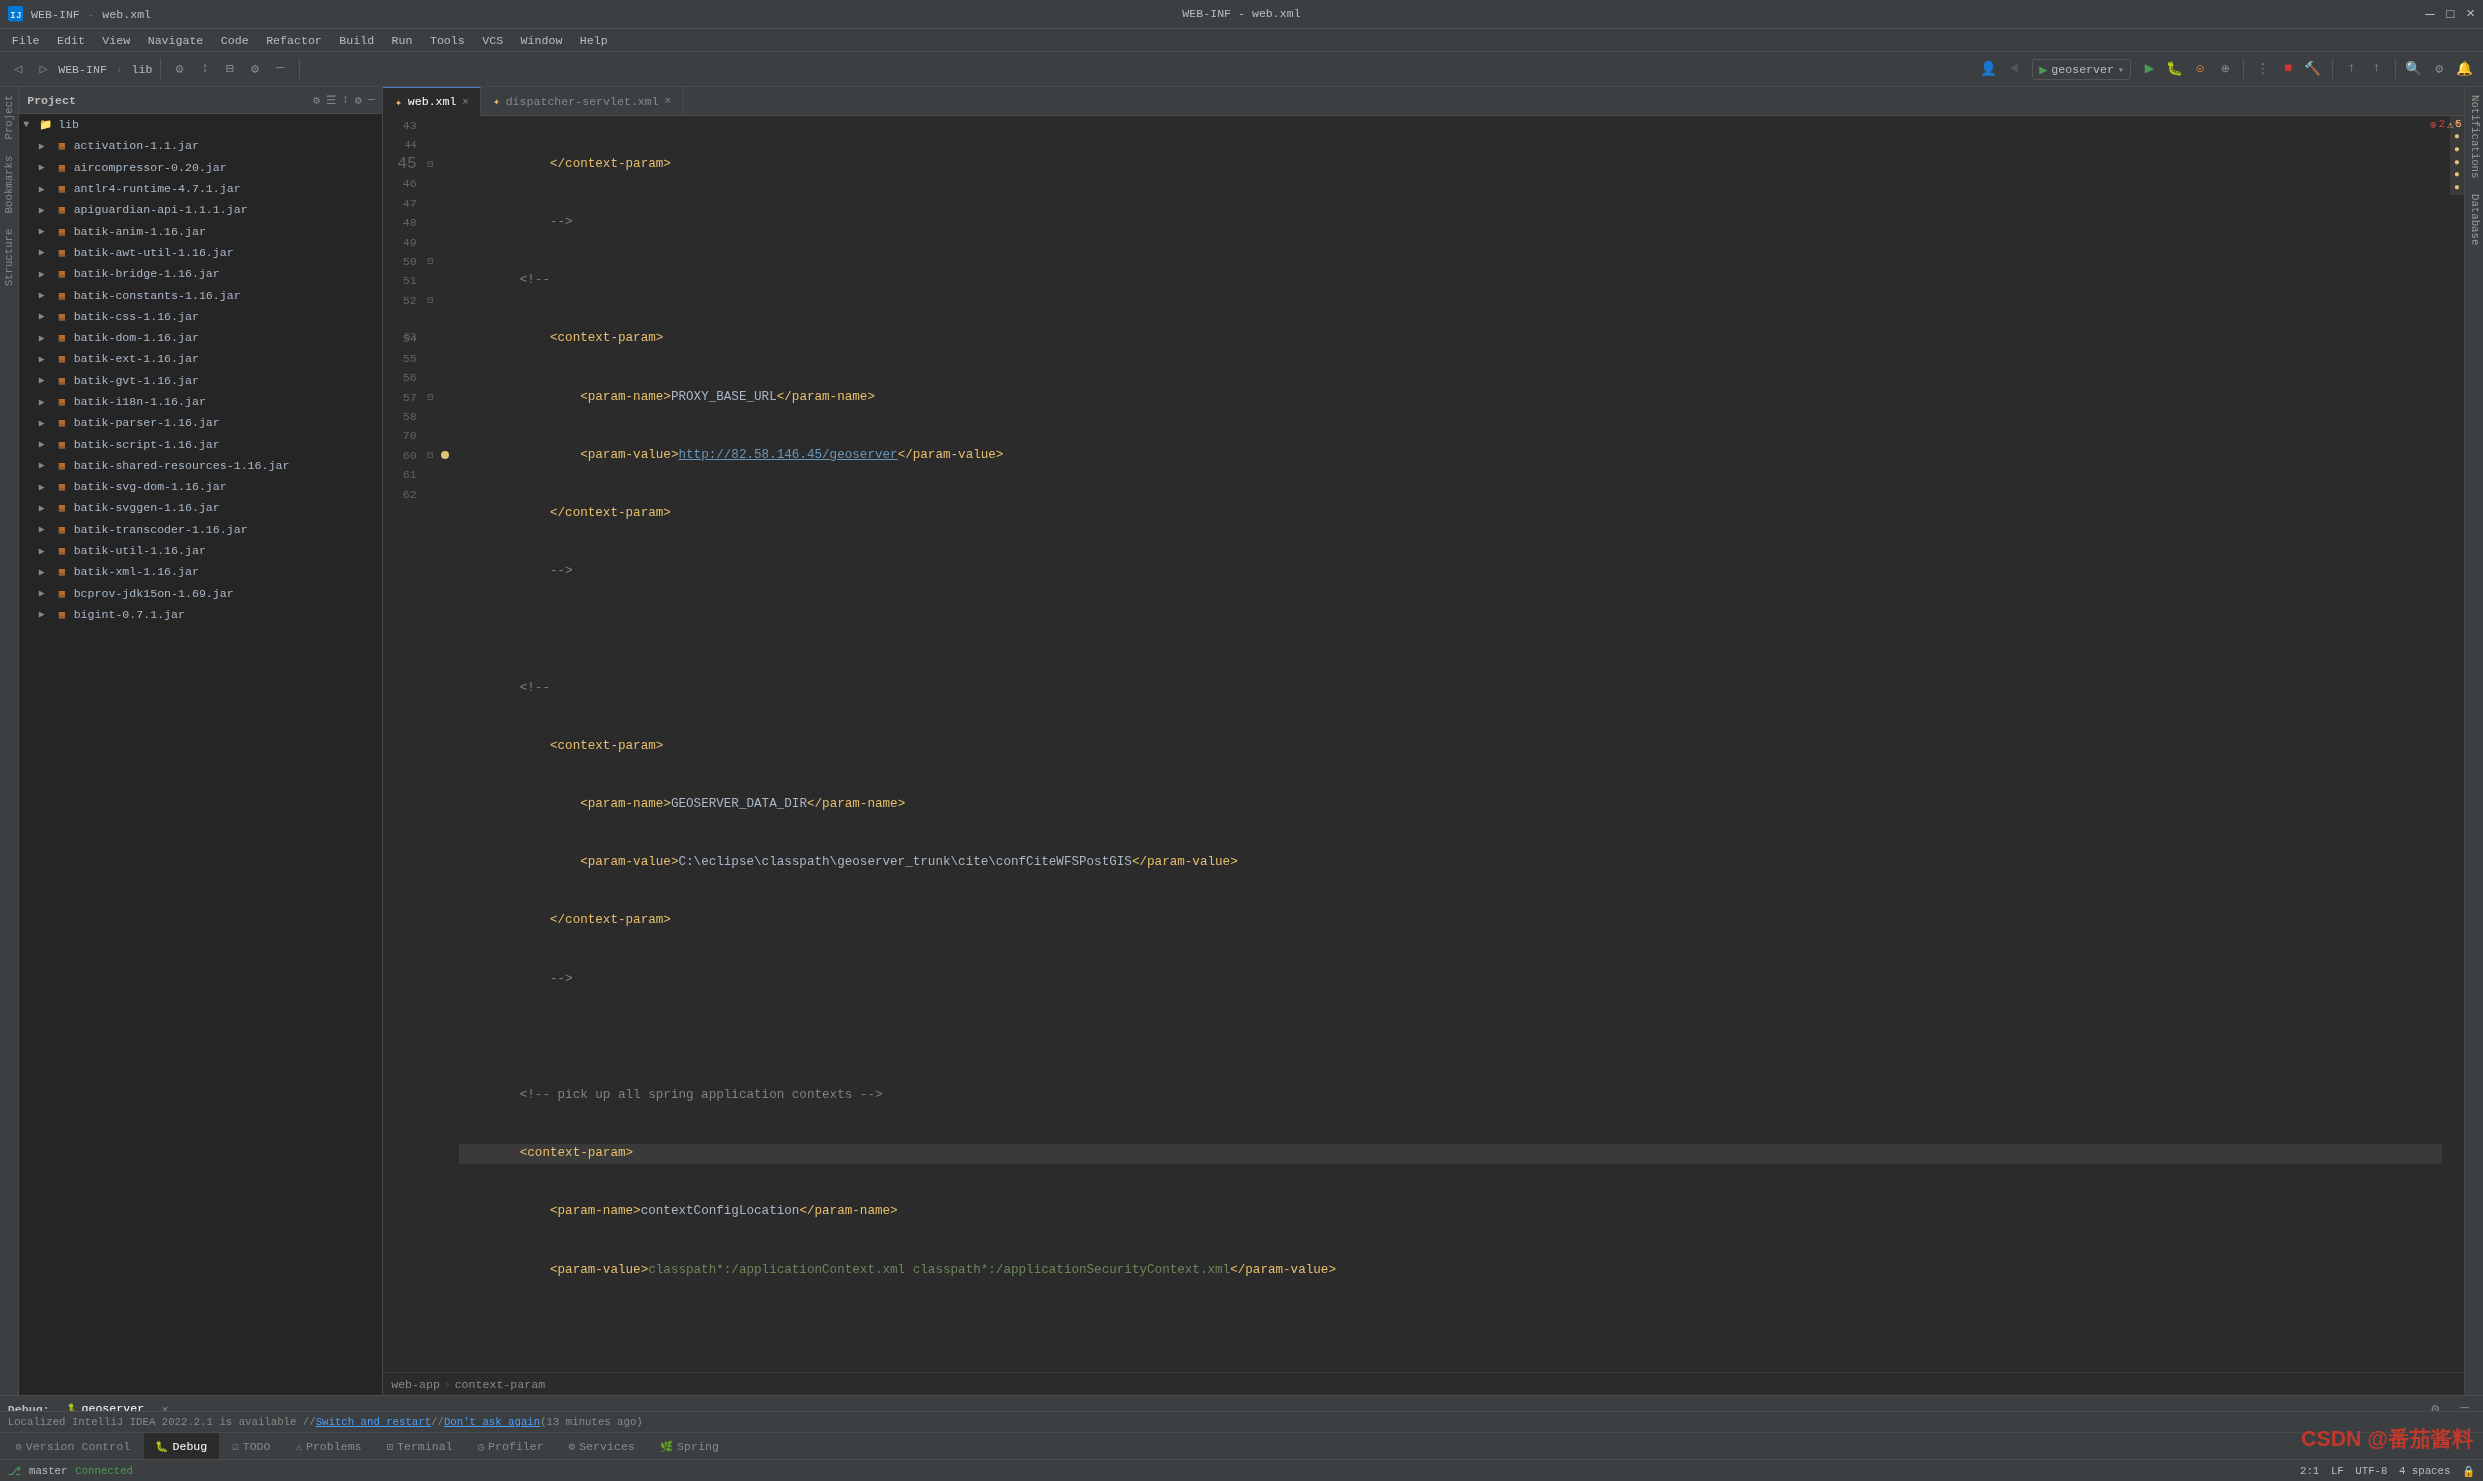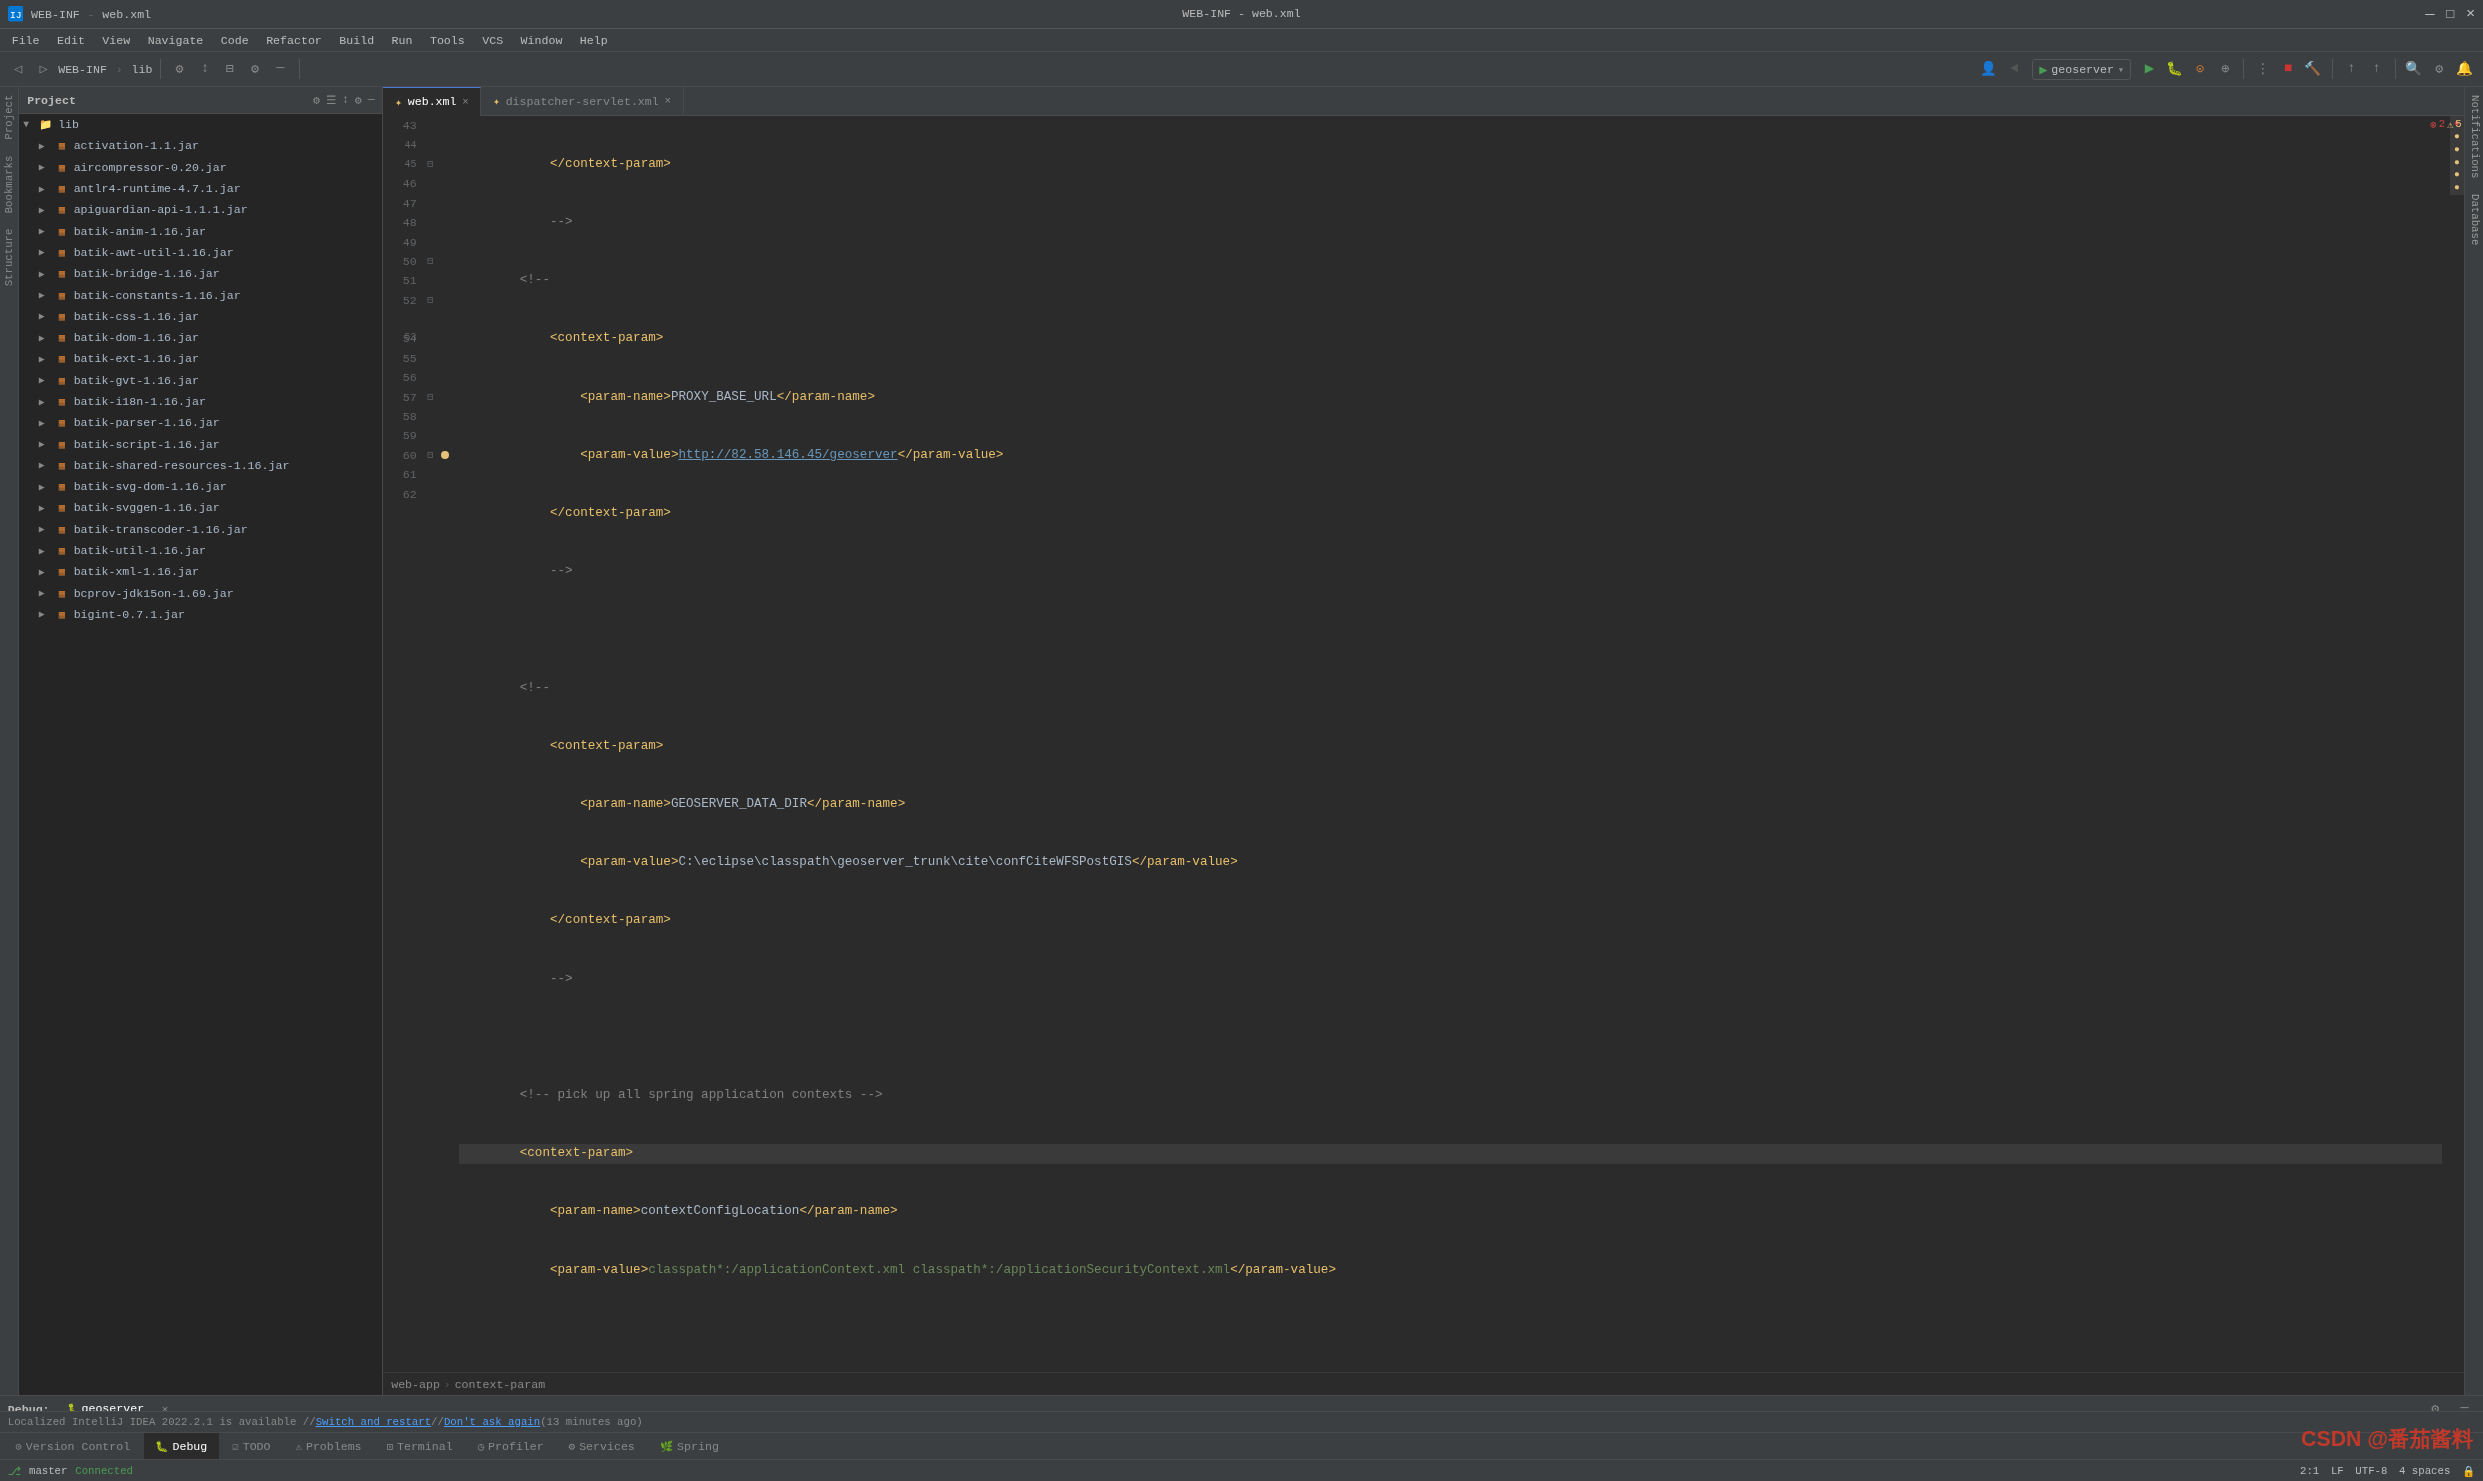--- a/index.html
+++ b/index.html
@@ -694,21 +694,21 @@
           <div style="width:13.6px;"></div>
         </div>
 
         <div style="display:flex;height:19.4px;align-items:center;">
           <div style="width:39px;text-align:right;color:#606366;padding-right:5.8px;font-size:10px;">44</div>
           <div style="width:15.5px;"></div>
           <div style="width:13.6px;"></div>
         </div>
 
         <div style="display:flex;height:19.4px;align-items:center;">
-          <div style="width:39px;text-align:right;color:#606366;padding-right:5.8px;font-size:10px;">45</div>
+          <div style="width:39px;text-align:right;color:#606366;padding-right:5.8px;font-size:16px;">45</div>
           <div style="width:15.5px;color:#606366;font-size:9.7px;text-align:center;">⊟</div>
           <div style="width:13.6px;"></div>
         </div>
 
         <div style="display:flex;height:19.4px;align-items:center;">
           <div style="width:39px;text-align:right;color:#606366;padding-right:5.8px;font-size:11.6px;">46</div>
           <div style="width:15.5px;"></div>
           <div style="width:13.6px;"></div>
         </div>
 
@@ -778,21 +778,21 @@
           <div style="width:13.6px;"></div>
         </div>
 
         <div style="display:flex;height:19.4px;align-items:center;">
           <div style="width:39px;text-align:right;color:#606366;padding-right:5.8px;font-size:11.6px;">58</div>
           <div style="width:15.5px;"></div>
           <div style="width:13.6px;"></div>
         </div>
 
         <div style="display:flex;height:19.4px;align-items:center;">
-          <div style="width:39px;text-align:right;color:#606366;padding-right:5.8px;font-size:11.6px;">59</div>
+          <div style="width:39px;text-align:right;color:#606366;padding-right:5.8px;font-size:11.6px;">70</div>
           <div style="width:15.5px;"></div>
           <div style="width:13.6px;"></div>
         </div>
 
         <div style="display:flex;height:19.4px;align-items:center;">
           <div style="width:39px;text-align:right;color:#606366;padding-right:5.8px;font-size:11.6px;">60</div>
           <div style="width:15.5px;color:#606366;font-size:9.7px;text-align:center;">⊟</div>
           <div style="width:13.6px;display:flex;align-items:center;justify-content:center;">
               <span style="width:7.8px;height:7.8px;border-radius:50%;background:#e5c07b;display:inline-block;"></span>
             </div>

